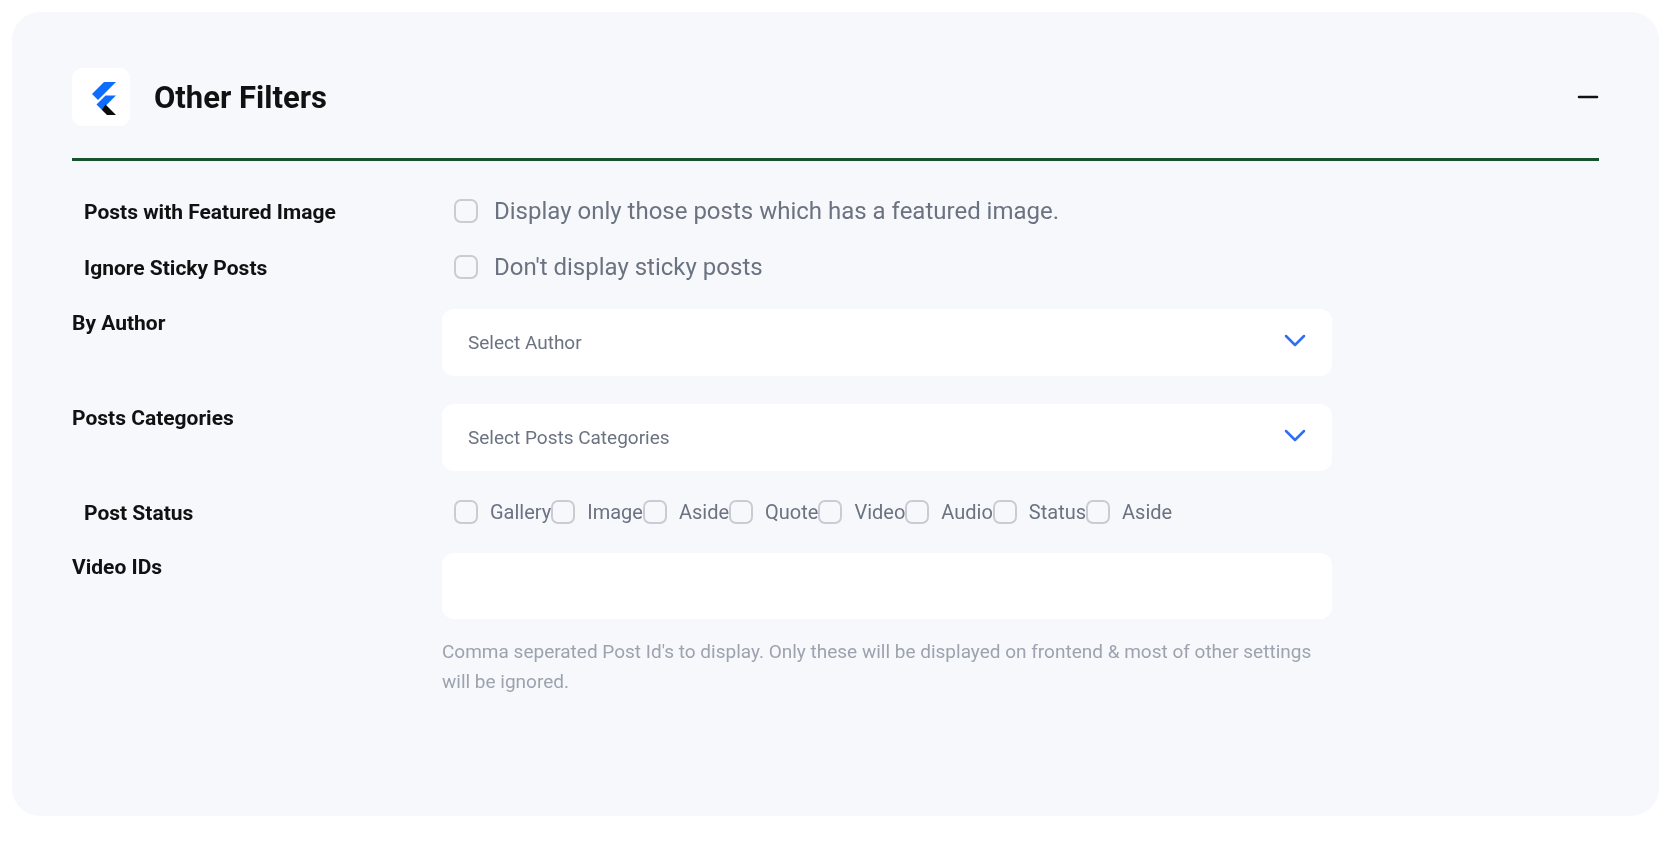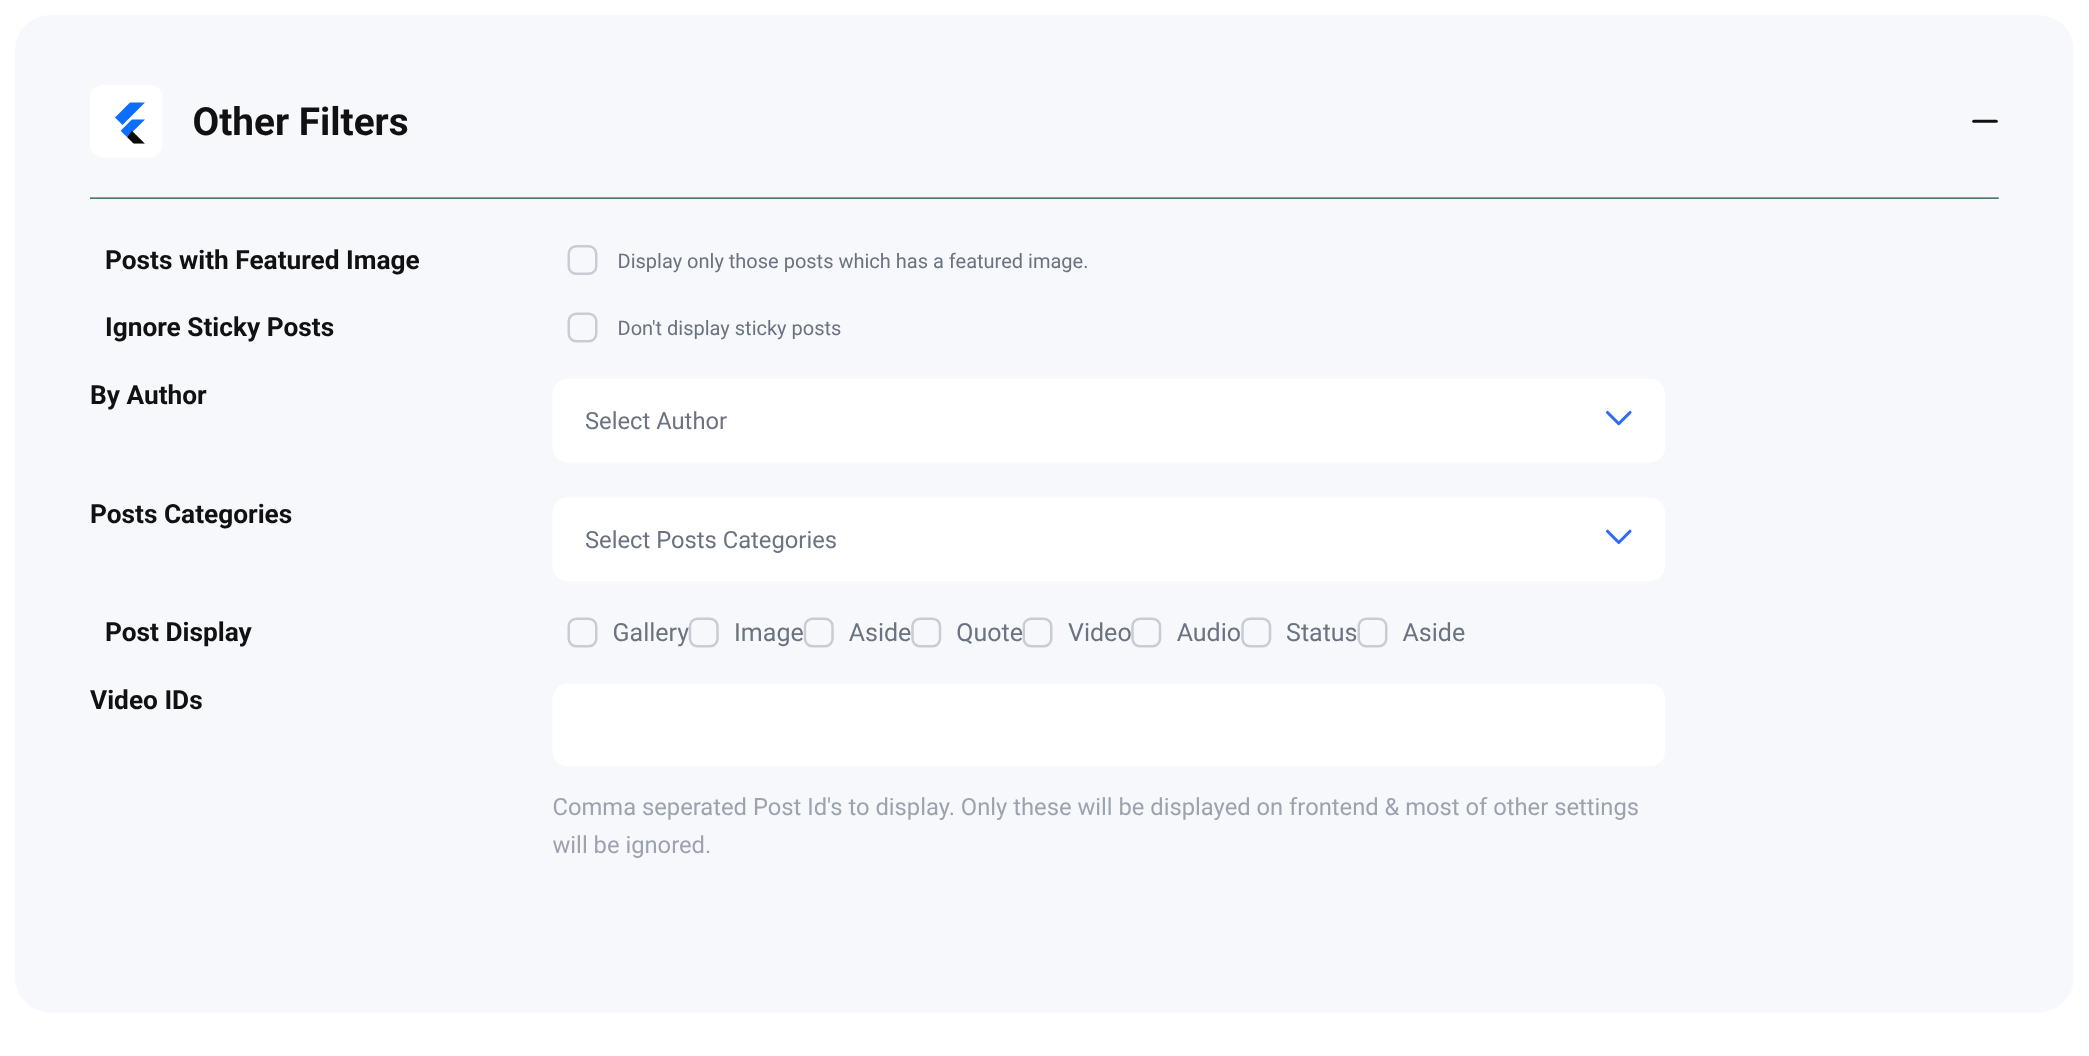--- a/index.html
+++ b/index.html
@@ -16,21 +16,21 @@
   .panel {
     background: #f6f8fc;
     border-radius: 28px;
     padding: 56px 60px 90px 60px;
   }
   .panel-header {
     display: flex;
     align-items: center;
     justify-content: space-between;
     padding-bottom: 32px;
-    border-bottom: 1px solid #14532d;
+    border-bottom: 3px solid #14532d;
     margin-bottom: 36px;
   }
   .panel-header-left {
     display: flex;
     align-items: center;
     gap: 24px;
   }
   .logo-box {
     width: 58px;
     height: 58px;
@@ -89,21 +89,21 @@
   .checkbox {
     width: 24px;
     height: 24px;
     border: 2px solid #c9ccd4;
     border-radius: 7px;
     background: transparent;
     cursor: pointer;
     flex-shrink: 0;
   }
   .checkbox-label-text {
-    font-size: 16px;
+    font-size: 24px;
     color: #6b7280;
   }
   .select-box {
     width: 100%;
     max-width: 890px;
     background: #ffffff;
     border-radius: 12px;
     padding: 22px 26px;
     display: flex;
     align-items: center;
@@ -218,21 +218,21 @@
         <span class="chevron-icon">
           <svg viewBox="0 0 22 14">
               <polyline points="2,2 11,11 20,2" fill="none" stroke="#2e6df6" stroke-width="2.5" stroke-linecap="round" stroke-linejoin="round"></polyline>
             </svg>
         </span>
       </div>
     </div>
   </div>
 
   <div class="row align-center">
-    <div class="row-label">Post Display</div>
+    <div class="row-label">Post Status</div>
     <div class="row-content">
       <div class="format-checkboxes">
         <div class="format-item">
           <div class="checkbox"></div>
           <span class="format-label-text">Gallery</span>
         </div>
         <div class="format-item">
           <div class="checkbox"></div>
           <span class="format-label-text">Image</span>
         </div>

